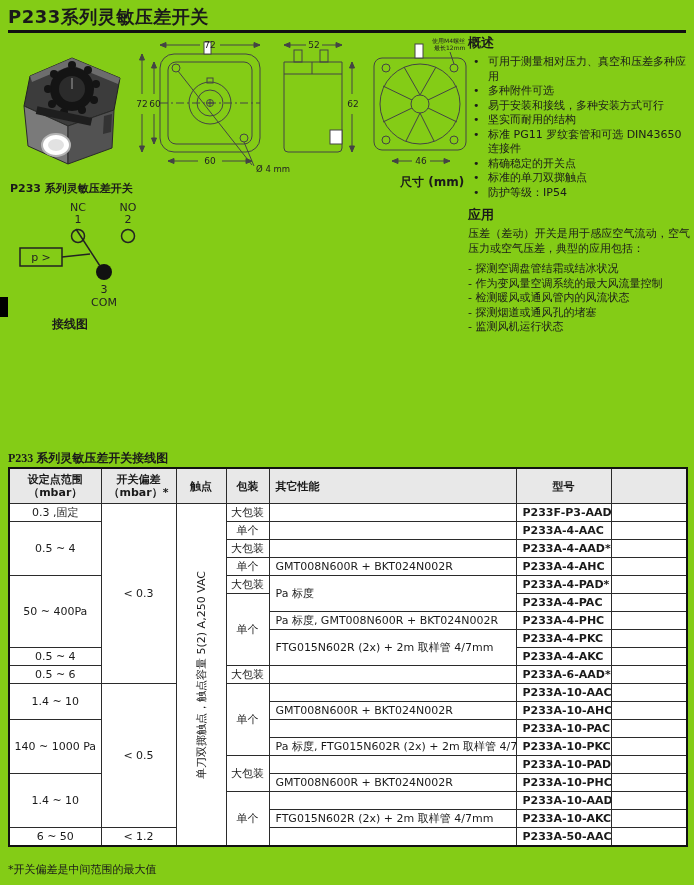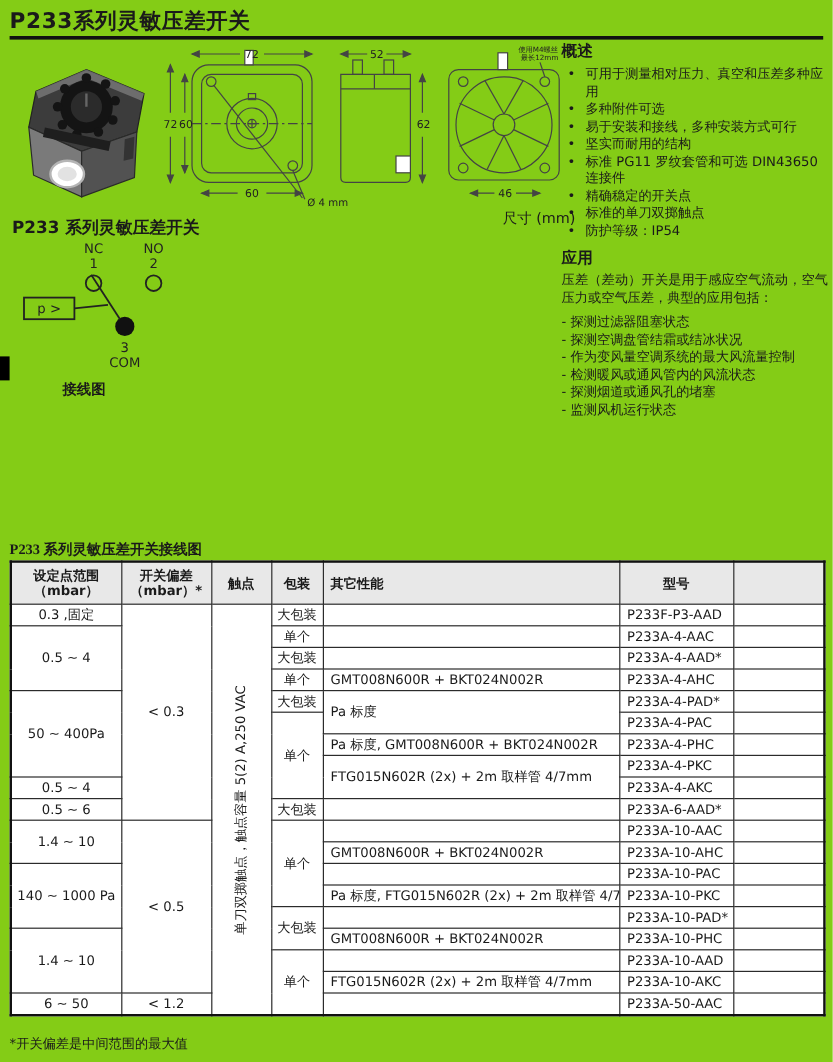--- a/index.html
+++ b/index.html
@@ -1,22 +1,22 @@
 <!DOCTYPE html>
 <html><head>
 <meta charset="utf-8">
 <style>
   html,body{margin:0;padding:0;background:#fff;}
   .page{position:relative;width:694px;height:885px;background:#84cc16;color:#1a1a1a;
         font-family:"DejaVu Sans","Liberation Sans",sans-serif;overflow:hidden;}
   .abs{position:absolute;}
   .page-title{left:8px;top:5px;font-size:18px;font-weight:bold;letter-spacing:.5px;}
   .title-rule{left:8px;top:30px;width:678px;height:3px;background:#111;}
-  .photo-caption{left:10px;top:181px;font-size:14px;font-weight:bold;}
-  .dims-caption{left:419px;top:174px;font-size:12px;font-weight:normal;}
+  .photo-caption{left:10px;top:181px;font-size:11px;font-weight:bold;}
+  .dims-caption{left:400px;top:174px;font-size:12px;font-weight:bold;}
   .wiring-caption{left:52px;top:316px;font-size:12px;font-weight:bold;}
   .page-marker{left:0;top:297px;width:8px;height:20px;background:#000;}
   .rightcol{left:468px;top:34px;width:222px;}
   .rightcol h3{margin:0 0 3px 0;font-size:13px;font-weight:bold;}
   .rightcol p{margin:0 0 6px 0;font-size:11px;line-height:14.5px;text-align:justify;}
   .rightcol .sec{margin-top:6px;}
   ul.feat{list-style:none;margin:0 0 4px 0;padding:0;}
   ul.feat li{position:relative;font-size:11px;line-height:14.5px;padding-left:20px;}
   ul.feat li::before{content:"\2022";position:absolute;left:5px;}
   ul.apps{list-style:none;margin:0;padding:0;}
@@ -25,21 +25,21 @@
   .sel-table{left:8px;top:467px;}
   table{border-collapse:collapse;table-layout:fixed;width:678px;background:#fff;}
   th,td{border:1px solid #2b2b2b;font-size:11px;height:17px;padding:0 2px;
         overflow:hidden;white-space:nowrap;}
   table{border:2px solid #111;}
   th{background:#e8e8e8;font-weight:bold;white-space:pre-line;line-height:13px;
      height:34px;text-align:center;}
   th.h-perf{text-align:left;padding-left:6px;}
   td{text-align:center;}
   td.c-perf{text-align:left;padding-left:6px;}
-  td.c-model{text-align:left;padding-left:6px;font-weight:normal;}
+  td.c-model{text-align:left;padding-left:6px;font-weight:bold;}
   td.c-contact{position:relative;}
   .vtext{position:absolute;left:50%;top:50%;transform:translate(-50%,-50%) rotate(-90deg);
          white-space:nowrap;font-size:11px;}
   .footnote{left:8px;top:862px;font-size:11px;}
   svg text{font-family:"DejaVu Sans","Liberation Sans",sans-serif;}
 </style>
 </head>
 <body>
 
 <div class="page">
@@ -191,21 +191,20 @@
         <li>易于安装和接线，多种安装方式可行</li>
         <li>坚实而耐用的结构</li>
         <li>标准 PG11 罗纹套管和可选 DIN43650 连接件</li>
         <li>精确稳定的开关点</li>
         <li>标准的单刀双掷触点</li>
         <li>防护等级：IP54</li>
       </ul>
     <h3 class="sec">应用</h3>
     <p>压差（差动）开关是用于感应空气流动，空气压力或空气压差，典型的应用包括：</p>
     <ul class="apps">
-        <li>- 探测过滤器阻塞状态</li>
         <li>- 探测空调盘管结霜或结冰状况</li>
         <li>- 作为变风量空调系统的最大风流量控制</li>
         <li>- 检测暖风或通风管内的风流状态</li>
         <li>- 探测烟道或通风孔的堵塞</li>
         <li>- 监测风机运行状态</li>
       </ul>
   </div>
 
   <div class="abs table-title">P233 系列灵敏压差开关接线图</div>
   <div class="abs sel-table">

